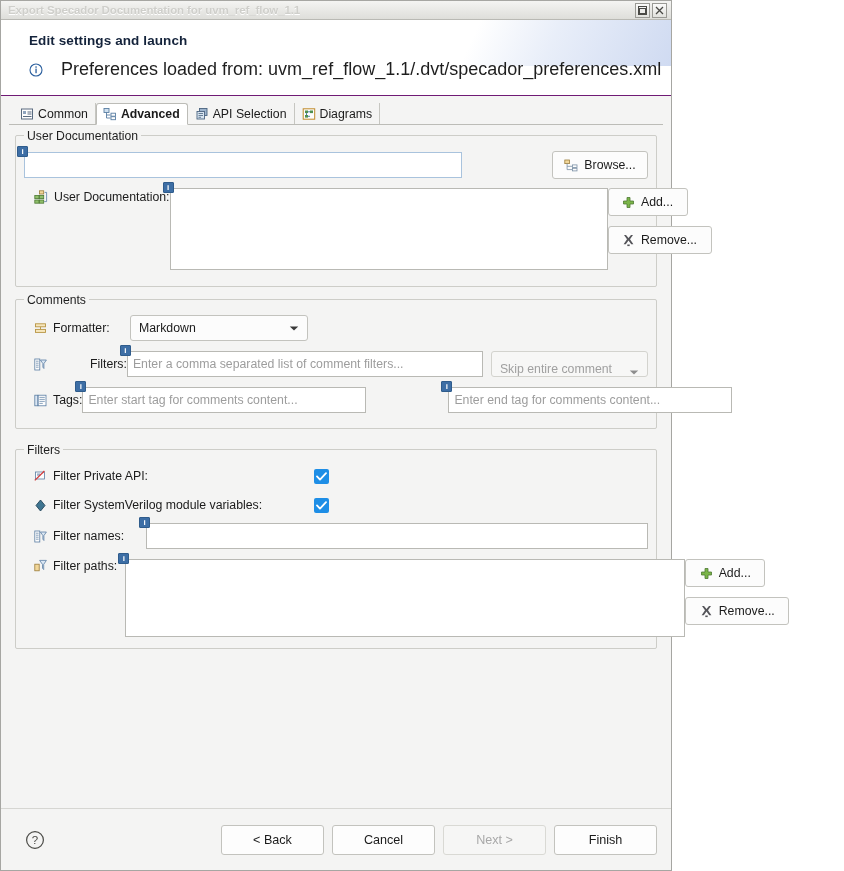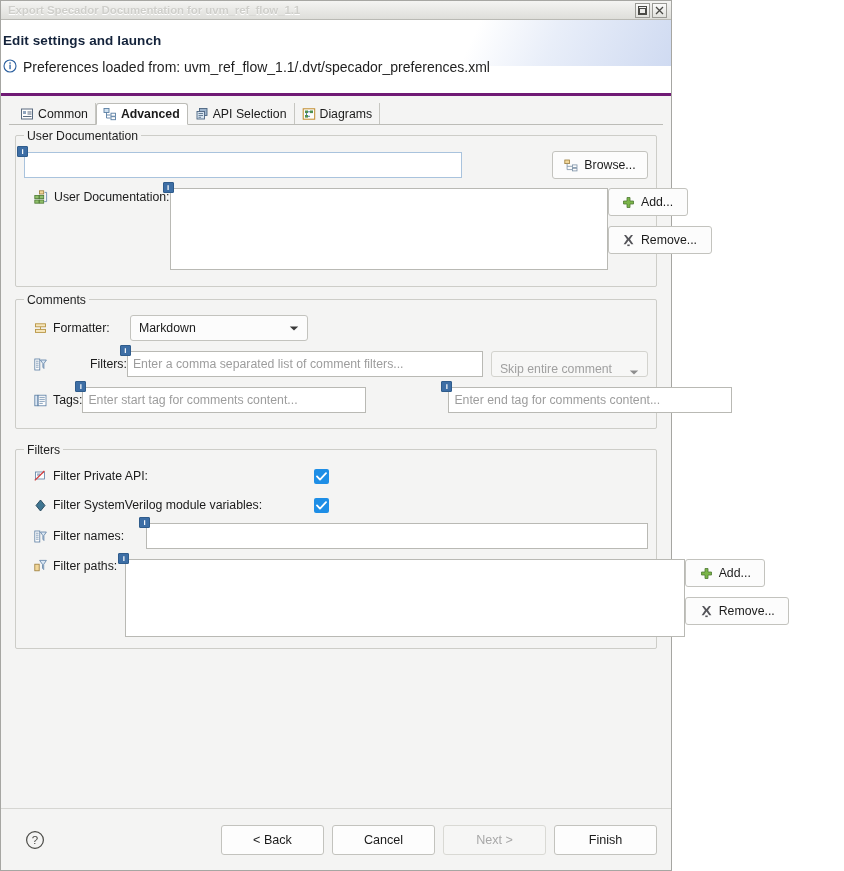--- a/index.html
+++ b/index.html
@@ -54,45 +54,46 @@
     display: flex; align-items: center; justify-content: center;
     box-sizing: border-box;
   }
   .win-btn svg { display:block; }
 
   
   .header {
     position: relative;
     background: #ffffff;
     flex: 0 0 76px;
-    border-bottom: 3px solid #701a75;
+    border-bottom: 1px solid #701a75;
     overflow: hidden;
-    padding: 13px 0 0 2px;
+    padding: 13px 0 0 28px;
     box-sizing: border-box;
   }
   .header-deco {
     position: absolute; top: 0; right: 0;
     width: 320px; height: 46px;
     background: linear-gradient(115deg, rgba(255,255,255,0) 0%, rgba(255,255,255,0) 38%, rgba(214,224,244,0.55) 62%, rgba(199,212,239,0.85) 100%);
     pointer-events: none;
   }
   .header h1 {
     margin: 0;
     font-size: 13.5px;
     font-weight: bold;
     color: #14233b;
     position: relative;
     letter-spacing: 0.1px;
   }
   .header-msg {
     margin-top: 11px;
     display: flex;
-    gap: 6px;
-    position: relative;
-    font-size: 14px;
+    align-items: center;
+    gap: 18px;
+    position: relative;
+    font-size: 18px;
     color: #1e1e1e;
   }
   .info-circle { flex: 0 0 auto; display:block; }
 
   
   .body-area {
     flex: 1 1 auto;
     background: #f4f4f3;
     padding: 7px 8px 0 8px;
     box-sizing: border-box;

